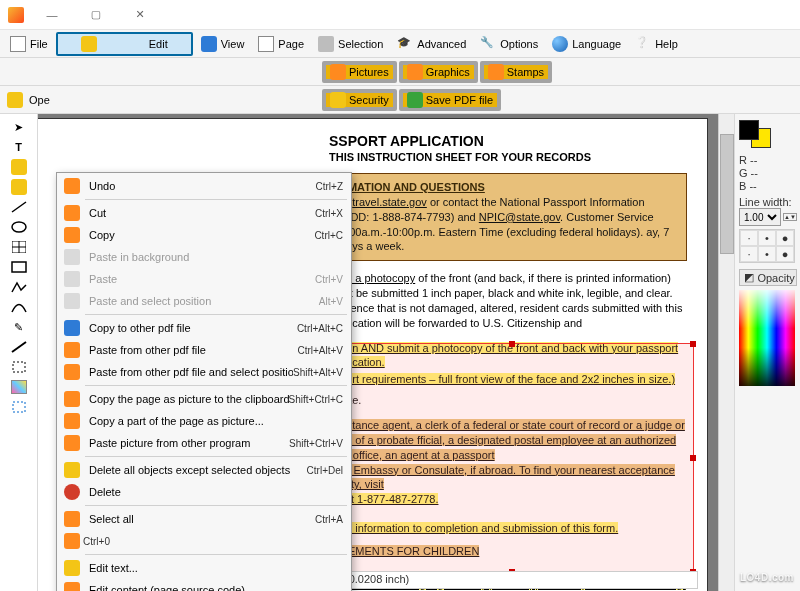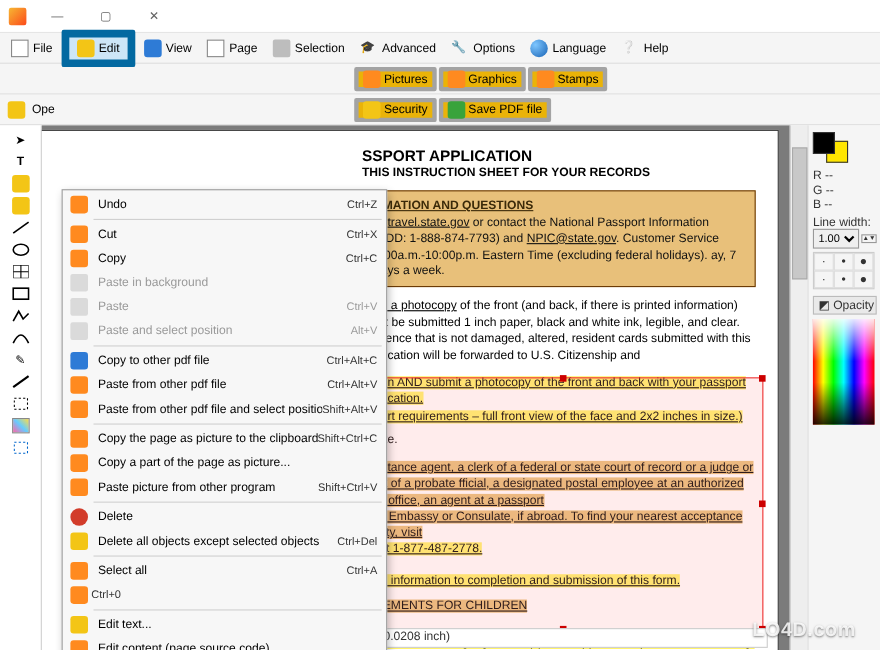--- a/index.html
+++ b/index.html
@@ -3,21 +3,21 @@
 <meta charset="utf-8">
 <style>
 * { box-sizing: border-box; margin: 0; padding: 0; font-family: "Segoe UI", Tahoma, sans-serif; font-size: 11px; }
 html, body { width: 800px; height: 591px; overflow: hidden; background: #fff; }
 .titlebar { height: 30px; background: #fff; border-bottom: 1px solid #e5e5e5; display: flex; align-items: center; padding: 0 8px; }
 .titlebar .icon { width: 16px; height: 16px; margin-right: 6px; background: linear-gradient(135deg,#f7b733,#fc4a1a); border-radius: 2px; }
 .titlebar .title { flex: 1; color: #000; font-size: 12px; }
 .titlebar .winbtn { width: 44px; height: 28px; display: flex; align-items: center; justify-content: center; color: #666; }
 .menubar { height: 28px; display: flex; align-items: center; padding: 2px 4px; border-bottom: 1px solid #d9d9d9; background: #f5f5f5; }
 .menubar .mitem { display: flex; align-items: center; padding: 3px 6px; margin-right: 2px; border-radius: 2px; cursor: default; }
-.menubar .mitem.active { background: #cde6f7; border: 7px solid #0369a1; padding: 2px 7px; }
+.menubar .mitem.active { background: #cde6f7; border: 2px solid #0369a1; padding: 2px 23px; gap: 48px; }
 .menubar .micon { width: 16px; height: 16px; margin-right: 4px; display: inline-block; }
 .toolbar { height: 28px; display: flex; align-items: center; padding: 2px 4px; border-bottom: 1px solid #d9d9d9; background: #f5f5f5; gap: 2px; }
 .toolbar .tbtn { width: 22px; height: 22px; display: flex; align-items: center; justify-content: center; border-radius: 2px; }
 .toolbar .tgroup { display: flex; align-items: center; padding: 0 4px; border: 4px solid #a3a3a3; height: 22px; background: #eab308; gap: 3px; border-radius: 2px; justify-content: flex-end; }
 .content { position: relative; height: calc(591px - 30px - 28px - 28px - 28px); display: flex; background: #f0f0f0; }
 .ltools { width: 38px; background: #fff; border-right: 1px solid #d9d9d9; display: flex; flex-direction: column; align-items: center; padding-top: 4px; gap: 2px; }
 .ltool { width: 22px; height: 18px; display:flex; align-items:center; justify-content:center; }
 .doc-area { flex: 1; background: #7b7b7b; position: relative; overflow: hidden; }
 .page { position: absolute; left: 10px; top: 4px; width: 660px; height: 760px; background: #fff; border: 1px solid #333; }
 .page .h1 { text-align: center; font-size: 14px; font-weight: 600; margin-top: 14px; }
@@ -45,21 +45,21 @@
 .dropdown { position: absolute; left: 56px; top: 58px; width: 296px; background: #f7f7f7; border: 1px solid #9c9c9c; box-shadow: 2px 3px 8px rgba(0,0,0,0.3); z-index: 50; padding: 2px 0; }
 .ddrow { display: flex; align-items: center; height: 22px; padding: 0 8px 0 4px; }
 .ddrow.disabled { color: #9a9a9a; }
 .ddrow .ic { width: 22px; height: 18px; display:flex; align-items:center; justify-content:center; }
 .ddrow .lab { flex: 1; padding-left: 6px; white-space: nowrap; overflow:hidden; }
 .ddrow .sc { color: #333; font-size: 10px; }
 .ddrow.disabled .sc { color:#9a9a9a; }
 .ddsep { height: 1px; background: #d0d0d0; margin: 2px 4px 2px 28px; }
 .scrollbar-v { width: 16px; background: #eee; border-left:1px solid #ccc; position:relative; }
 .scrollbar-v .thumb { position:absolute; left:1px; top:20px; width:14px; height:120px; background:#c8c8c8; border:1px solid #aaa; }
-.watermark { position:absolute; right:22px; bottom:8px; font-size:18px; font-weight:600; color:rgba(255,255,255,0.85); text-shadow:0 1px 2px rgba(0,0,0,0.5); letter-spacing:0.5px;margin-top:32px; }
+.watermark { position:absolute; right:6px; bottom:8px; font-size:10px; font-weight:600; color:rgba(255,255,255,0.85); text-shadow:0 1px 2px rgba(0,0,0,0.5); letter-spacing:0.5px;margin-top:32px; }
 
 
 .ic-orange { width:16px;height:16px;background:#ff8a1f;border-radius:3px; }
 .ic-blue   { width:16px;height:16px;background:#2e7bd6;border-radius:3px; }
 .ic-green  { width:16px;height:16px;background:#39a33b;border-radius:3px; }
 .ic-yellow { width:16px;height:16px;background:#f3c516;border-radius:3px; }
 .ic-red    { width:16px;height:16px;background:#d23c2b;border-radius:8px; }
 .ic-gray   { width:16px;height:16px;background:#bdbdbd;border-radius:2px; }
 .ic-page   { width:14px;height:16px;background:#fff;border:1px solid #888;position:relative; }
 .ic-globe  { width:16px;height:16px;border-radius:50%;background:radial-gradient(circle at 30% 30%, #7ec6ff, #1863b5); }
@@ -375,32 +375,32 @@
       <div class="ddrow">
         <span class="ic">
           <span class="ic-orange"></span>
         </span>
         <span class="lab">Paste picture from other program</span>
         <span class="sc">Shift+Ctrl+V</span>
       </div>
       <div class="ddsep"></div>
       <div class="ddrow">
         <span class="ic">
+          <span class="ic-yellow"></span>
+        </span>
+        <span class="lab">Delete all objects except selected objects</span>
+        <span class="sc">Ctrl+Del</span>
+      </div>
+      <div class="ddrow">
+        <span class="ic">
           <span class="ic-red"></span>
         </span>
         <span class="lab">Delete</span>
         <span class="sc"></span>
       </div>
-      <div class="ddrow">
-        <span class="ic">
-          <span class="ic-yellow"></span>
-        </span>
-        <span class="lab">Delete all objects except selected objects</span>
-        <span class="sc">Ctrl+Del</span>
-      </div>
       <div class="ddsep"></div>
       <div class="ddrow">
         <span class="ic">
           <span class="ic-orange"></span>
         </span>
         <span class="lab">Select all</span>
         <span class="sc">Ctrl+A</span>
       </div>
       <div class="ddrow">
         <span class="ic">

